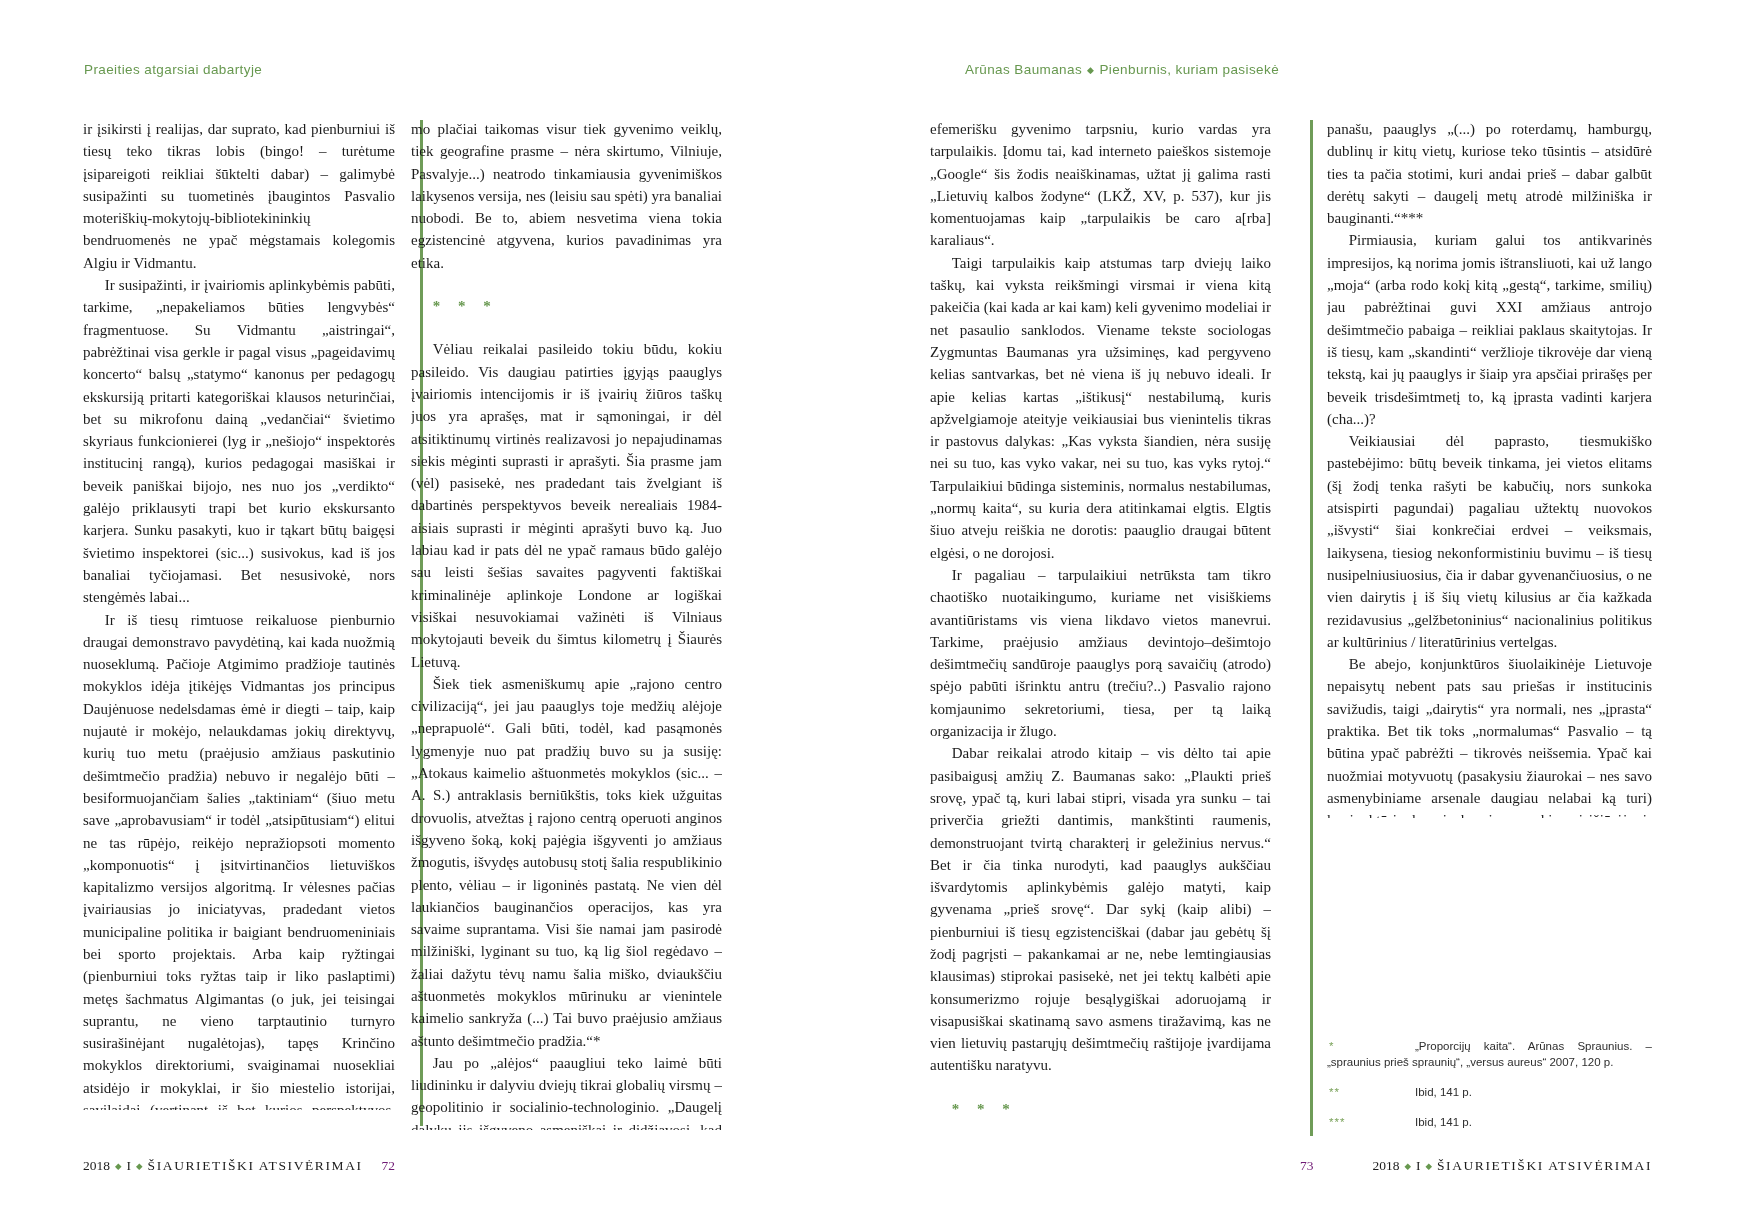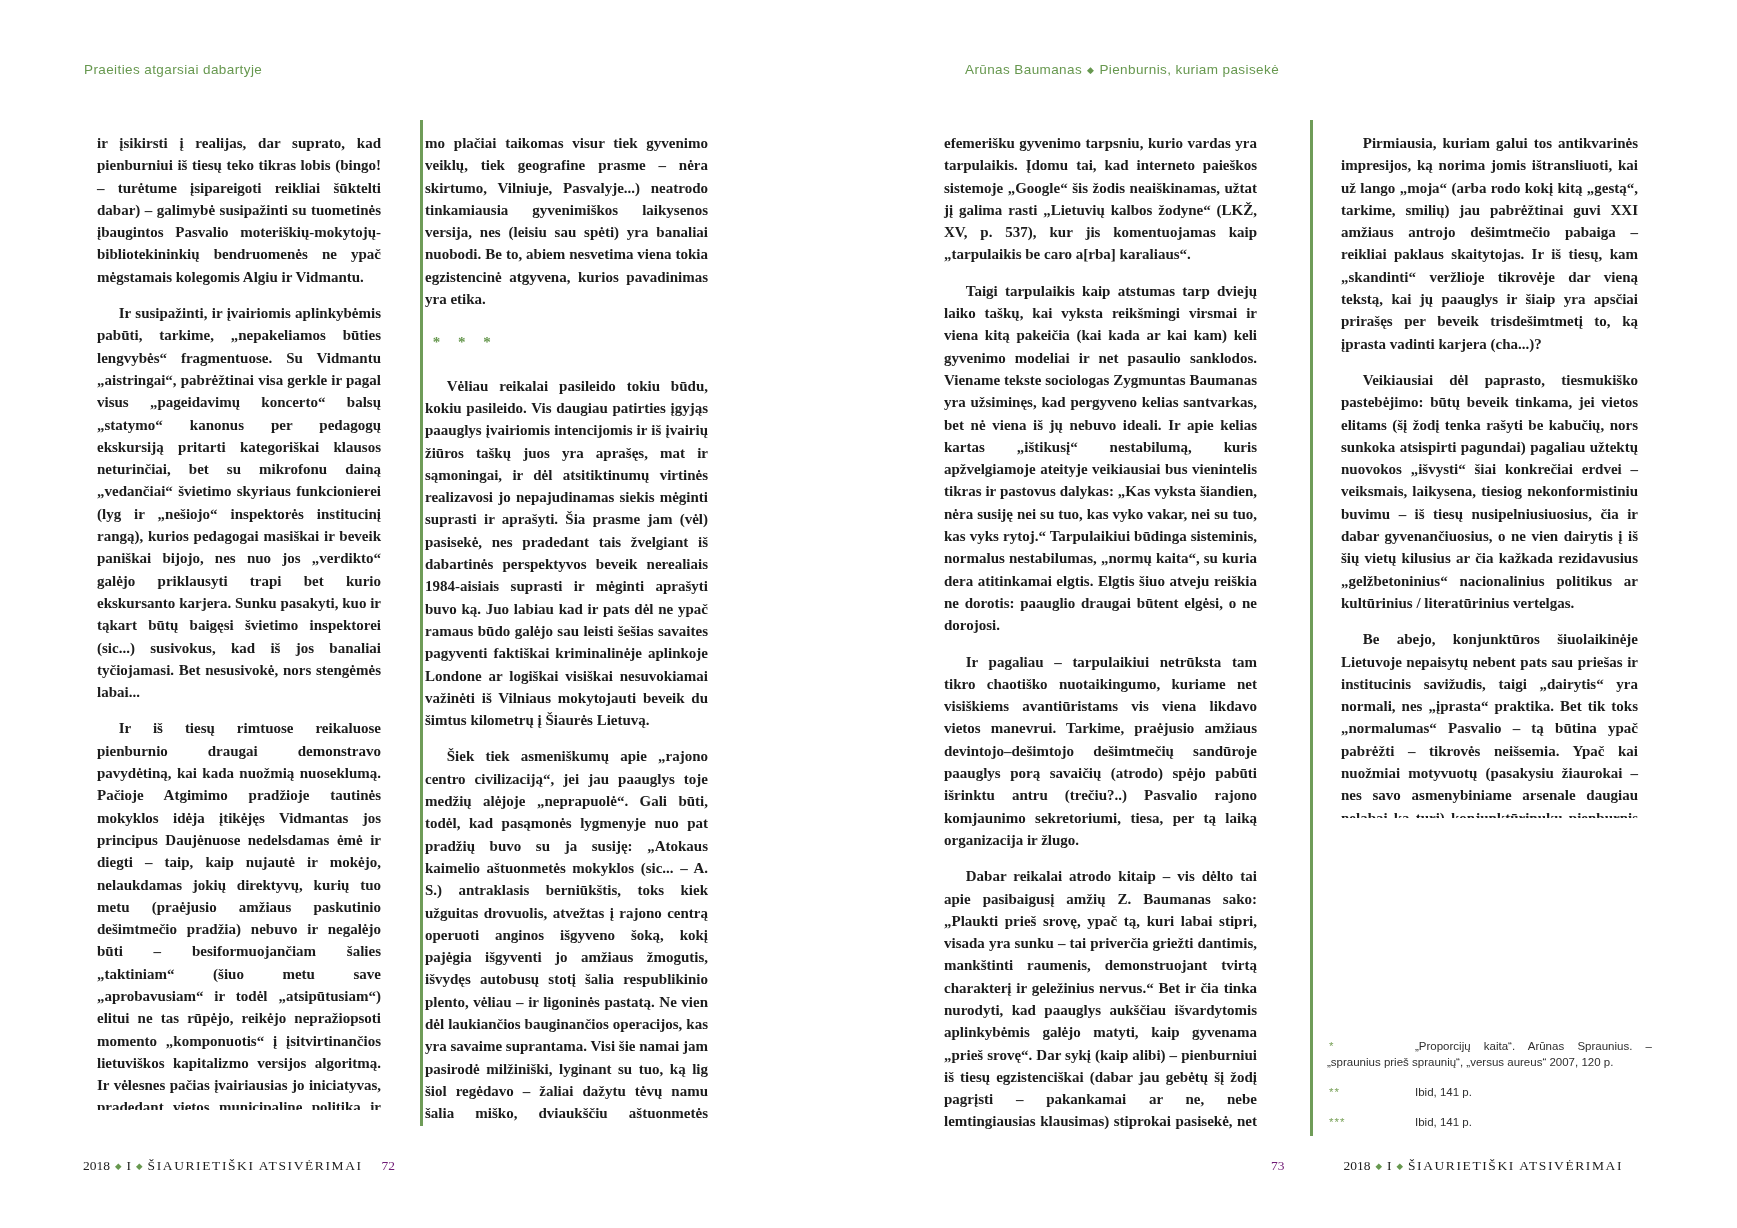--- a/index.html
+++ b/index.html
@@ -24,21 +24,21 @@
   .column{
     position:absolute;top:118px;
     text-align:justify;
     font-size:15px;line-height:22.3px;
     overflow:hidden;
   }
   .col-l1{left:83px;width:312px;max-height:992px;}
   .col-l2{left:411px;width:311px;max-height:1012px;}
   .col-r1{left:930px;width:341px;max-height:1012px;}
   .col-r2{left:1327px;width:325px;max-height:700px;}
-  .column p{margin:14px;font-weight:bold;}
+  .column p{margin:0;}
   .column p.indent{text-indent:1.45em;}
   .column p.stars{
     color:#67984f;
     font-weight:bold;
     letter-spacing:7px;
     text-indent:1.45em;
     margin:21px 0 21px 0;
     text-align:left;
   }
   .v-divider{
@@ -62,21 +62,21 @@
     position:absolute;left:2px;top:0;
     color:#7aa25a;letter-spacing:1px;
     text-indent:0;
   }
   .footer{
     position:absolute;top:1158px;
     display:flex;justify-content:space-between;align-items:center;
     font-size:13.5px;
   }
   .footer-left{left:83px;width:312px;}
-  .footer-right{left:1271px;width:352px;}
+  .footer-right{left:1300px;width:352px;}
   .footer-caption{white-space:nowrap;color:#1c1c1c;}
   .footer .journal{letter-spacing:1.6px;}
   .footer .diamond{color:#67984f;font-size:8.5px;vertical-align:1.5px;padding:0 5px;}
   .page-num{color:#701a75;}
 </style>
 </head>
 <body>
 
 <div class="spread">
 
@@ -103,20 +103,21 @@
 
   <div class="column col-r1">
       <p class="body-p">efemerišku gyvenimo tarpsniu, kurio vardas yra tarpulaikis. Įdomu tai, kad interneto paieškos sistemoje „Google“ šis žodis neaiškinamas, užtat jį galima rasti „Lietuvių kalbos žodyne“ (LKŽ, XV, p. 537), kur jis komentuojamas kaip „tarpulaikis be caro a[rba] karaliaus“.</p>
       <p class="body-p indent">Taigi tarpulaikis kaip atstumas tarp dviejų laiko taškų, kai vyksta reikšmingi virsmai ir viena kitą pakeičia (kai kada ar kai kam) keli gyvenimo modeliai ir net pasaulio sanklodos. Viename tekste sociologas Zygmuntas Baumanas yra užsiminęs, kad pergyveno kelias santvarkas, bet nė viena iš jų nebuvo ideali. Ir apie kelias kartas „ištikusį“ nestabilumą, kuris apžvelgiamoje ateityje veikiausiai bus vienintelis tikras ir pastovus dalykas: „Kas vyksta šiandien, nėra susiję nei su tuo, kas vyko vakar, nei su tuo, kas vyks rytoj.“ Tarpulaikiui būdinga sisteminis, normalus nestabilumas, „normų kaita“, su kuria dera atitinkamai elgtis. Elgtis šiuo atveju reiškia ne dorotis: paauglio draugai būtent elgėsi, o ne dorojosi.</p>
       <p class="body-p indent">Ir pagaliau – tarpulaikiui netrūksta tam tikro chaotiško nuotaikingumo, kuriame net visiškiems avantiūristams vis viena likdavo vietos manevrui. Tarkime, praėjusio amžiaus devintojo–dešimtojo dešimtmečių sandūroje paauglys porą savaičių (atrodo) spėjo pabūti išrinktu antru (trečiu?..) Pasvalio rajono komjaunimo sekretoriumi, tiesa, per tą laiką organizacija ir žlugo.</p>
       <p class="body-p indent">Dabar reikalai atrodo kitaip – vis dėlto tai apie pasibaigusį amžių Z. Baumanas sako: „Plaukti prieš srovę, ypač tą, kuri labai stipri, visada yra sunku – tai priverčia griežti dantimis, mankštinti raumenis, demonstruojant tvirtą charakterį ir geležinius nervus.“ Bet ir čia tinka nurodyti, kad paauglys aukščiau išvardytomis aplinkybėmis galėjo matyti, kaip gyvenama „prieš srovę“. Dar sykį (kaip alibi) – pienburniui iš tiesų egzistenciškai (dabar jau gebėtų šį žodį pagrįsti – pakankamai ar ne, nebe lemtingiausias klausimas) stiprokai pasisekė, net jei tektų kalbėti apie konsumerizmo rojuje besąlygiškai adoruojamą ir visapusiškai skatinamą savo asmens tiražavimą, kas ne vien lietuvių pastarųjų dešimtmečių raštijoje įvardijama autentišku naratyvu.</p>
       <p class="stars">* * *</p>
     </div>
   <div class="v-divider div-right"></div>
   <div class="column col-r2">
+      <p class="body-p">panašu, paauglys „(...) po roterdamų, hamburgų, dublinų ir kitų vietų, kuriose teko tūsintis – atsidūrė ties ta pačia stotimi, kuri andai prieš – dabar galbūt derėtų sakyti – daugelį metų atrodė milžiniška ir bauginanti.“***</p>
       <p class="body-p indent">Pirmiausia, kuriam galui tos antikvarinės impresijos, ką norima jomis ištransliuoti, kai už lango „moja“ (arba rodo kokį kitą „gestą“, tarkime, smilių) jau pabrėžtinai guvi XXI amžiaus antrojo dešimtmečio pabaiga – reikliai paklaus skaitytojas. Ir iš tiesų, kam „skandinti“ veržlioje tikrovėje dar vieną tekstą, kai jų paauglys ir šiaip yra apsčiai prirašęs per beveik trisdešimtmetį to, ką įprasta vadinti karjera (cha...)?</p>
       <p class="body-p indent">Veikiausiai dėl paprasto, tiesmukiško pastebėjimo: būtų beveik tinkama, jei vietos elitams (šį žodį tenka rašyti be kabučių, nors sunkoka atsispirti pagundai) pagaliau užtektų nuovokos „išvysti“ šiai konkrečiai erdvei – veiksmais, laikysena, tiesiog nekonformistiniu buvimu – iš tiesų nusipelniusiuosius, čia ir dabar gyvenančiuosius, o ne vien dairytis į iš šių vietų kilusius ar čia kažkada rezidavusius „gelžbetoninius“ nacionalinius politikus ar kultūrinius / literatūrinius vertelgas.</p>
       <p class="body-p indent">Be abejo, konjunktūros šiuolaikinėje Lietuvoje nepaisytų nebent pats sau priešas ir institucinis savižudis, taigi „dairytis“ yra normali, nes „įprasta“ praktika. Bet tik toks „normalumas“ Pasvalio – tą būtina ypač pabrėžti – tikrovės neišsemia. Ypač kai nuožmiai motyvuotų (pasakysiu žiaurokai – nes savo asmenybiniame arsenale daugiau nelabai ką turi) konjunktūrinukų pienburnis per akis prisižiūrėjo ir asmeniškai pažino (tebepažįsta) per savo gana ilgą rezidavimą Vilniuje.</p>
     </div>
 
   <div class="footnotes">
       <div class="footnote"><span class="fn-marker">*</span><span>„Proporcijų kaita“. Arūnas Spraunius. – „spraunius prieš spraunių“, „versus aureus“ 2007, 120 p.</span></div>
       <div class="footnote"><span class="fn-marker">**</span><span>Ibid, 141 p.</span></div>
       <div class="footnote"><span class="fn-marker">***</span><span>Ibid, 141 p.</span></div>
     </div>

